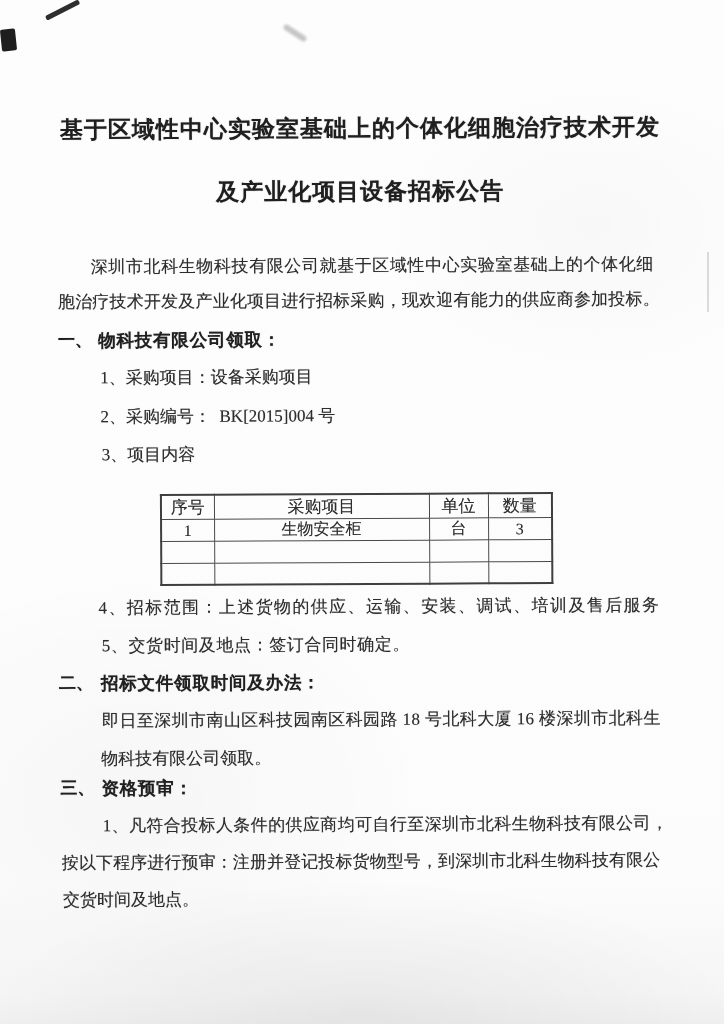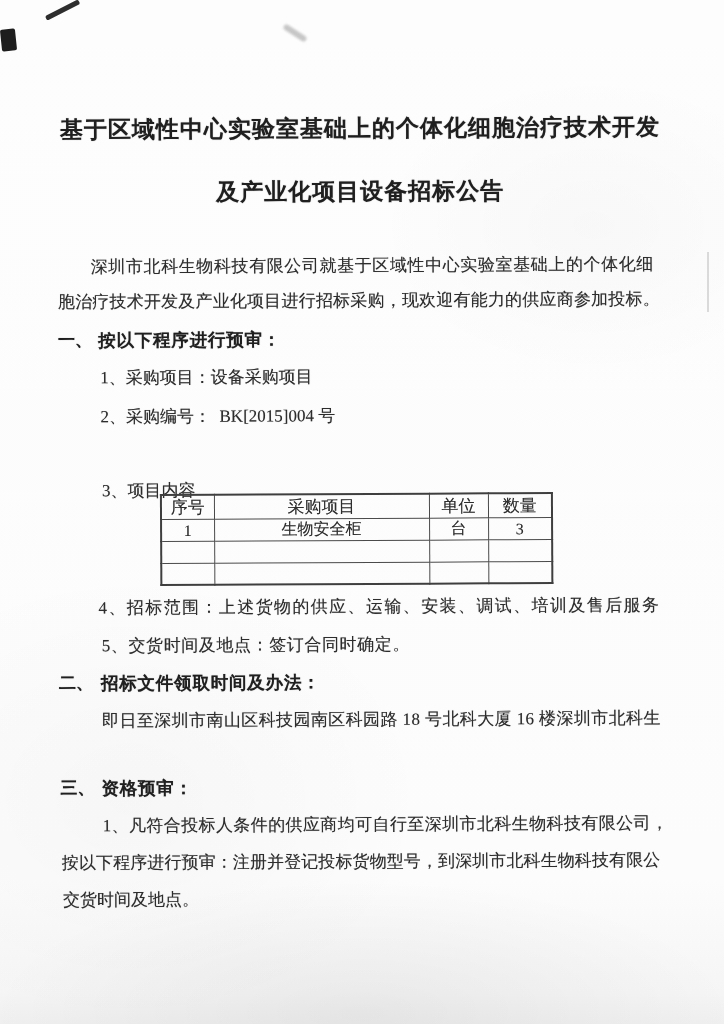--- a/index.html
+++ b/index.html
@@ -91,25 +91,25 @@
 
   <div class="content">
 
     <div class="line title" style="top:114px;">基于区域性中心实验室基础上的个体化细胞治疗技术开发</div>
     <div class="line title" style="top:177px;">及产业化项目设备招标公告</div>
 
     <div class="line" style="top:255px;left:92px;letter-spacing:0.6px;">深圳市北科生物科技有限公司就基于区域性中心实验室基础上的个体化细</div>
     <div class="line" style="top:290px;left:59px;letter-spacing:0.2px;">胞治疗技术开发及产业化项目进行招标采购，现欢迎有能力的供应商参加投标。</div>
 
     <div class="line bold" style="top:328px;left:59px;">一、</div>
-    <div class="line bold" style="top:328px;left:99px;letter-spacing:0.8px;font-size:17.5px;">按以下程序进行预审：</div>
+    <div class="line bold" style="top:328px;left:99px;letter-spacing:0.8px;font-size:17.5px;">物科技有限公司领取：</div>
 
     <div class="line" style="top:366px;left:101px;">1、采购项目：设备采购项目</div>
     <div class="line" style="top:405px;left:101px;">2、采购编号：  BK[2015]004 号</div>
-    <div class="line" style="top:443px;left:102px;margin-top:36px;">3、项目内容</div>
+    <div class="line" style="top:443px;left:102px;">3、项目内容</div>
 
     <table class="equip">
       <colgroup>
         <col style="width:53px;">
           <col style="width:215px;">
           <col style="width:59px;">
           <col style="width:64px;">
       </colgroup>
       <tbody>
           <tr class="hrow">
@@ -138,20 +138,21 @@
       </tr>
     </tbody>
       </table>
 
     <div class="line" style="top:596px;left:98px;letter-spacing:1.4px;">4、招标范围：上述货物的供应、运输、安装、调试、培训及售后服务</div>
     <div class="line" style="top:634px;left:101px;letter-spacing:0.6px;">5、交货时间及地点：签订合同时确定。</div>
 
     <div class="line bold" style="top:671px;left:58px;">二、</div>
     <div class="line bold" style="top:671px;left:100px;letter-spacing:0.8px;font-size:17.5px;">招标文件领取时间及办法：</div>
     <div class="line" style="top:709px;left:101px;letter-spacing:0.4px;">即日至深圳市南山区科技园南区科园路 18 号北科大厦 16 楼深圳市北科生</div>
+    <div class="line" style="top:747px;left:100px;">物科技有限公司领取。</div>
 
     <div class="line bold" style="top:776px;left:59px;">三、</div>
     <div class="line bold" style="top:776px;left:100px;letter-spacing:0.8px;font-size:17.5px;">资格预审：</div>
     <div class="line" style="top:814px;left:101px;letter-spacing:0.4px;">1、凡符合投标人条件的供应商均可自行至深圳市北科生物科技有限公司，</div>
     <div class="line" style="top:851px;left:60px;letter-spacing:0.1px;">按以下程序进行预审：注册并登记投标货物型号，到深圳市北科生物科技有限公</div>
     <div class="line" style="top:888px;left:61px;">交货时间及地点。</div>
 
   </div>
 </div>
 

